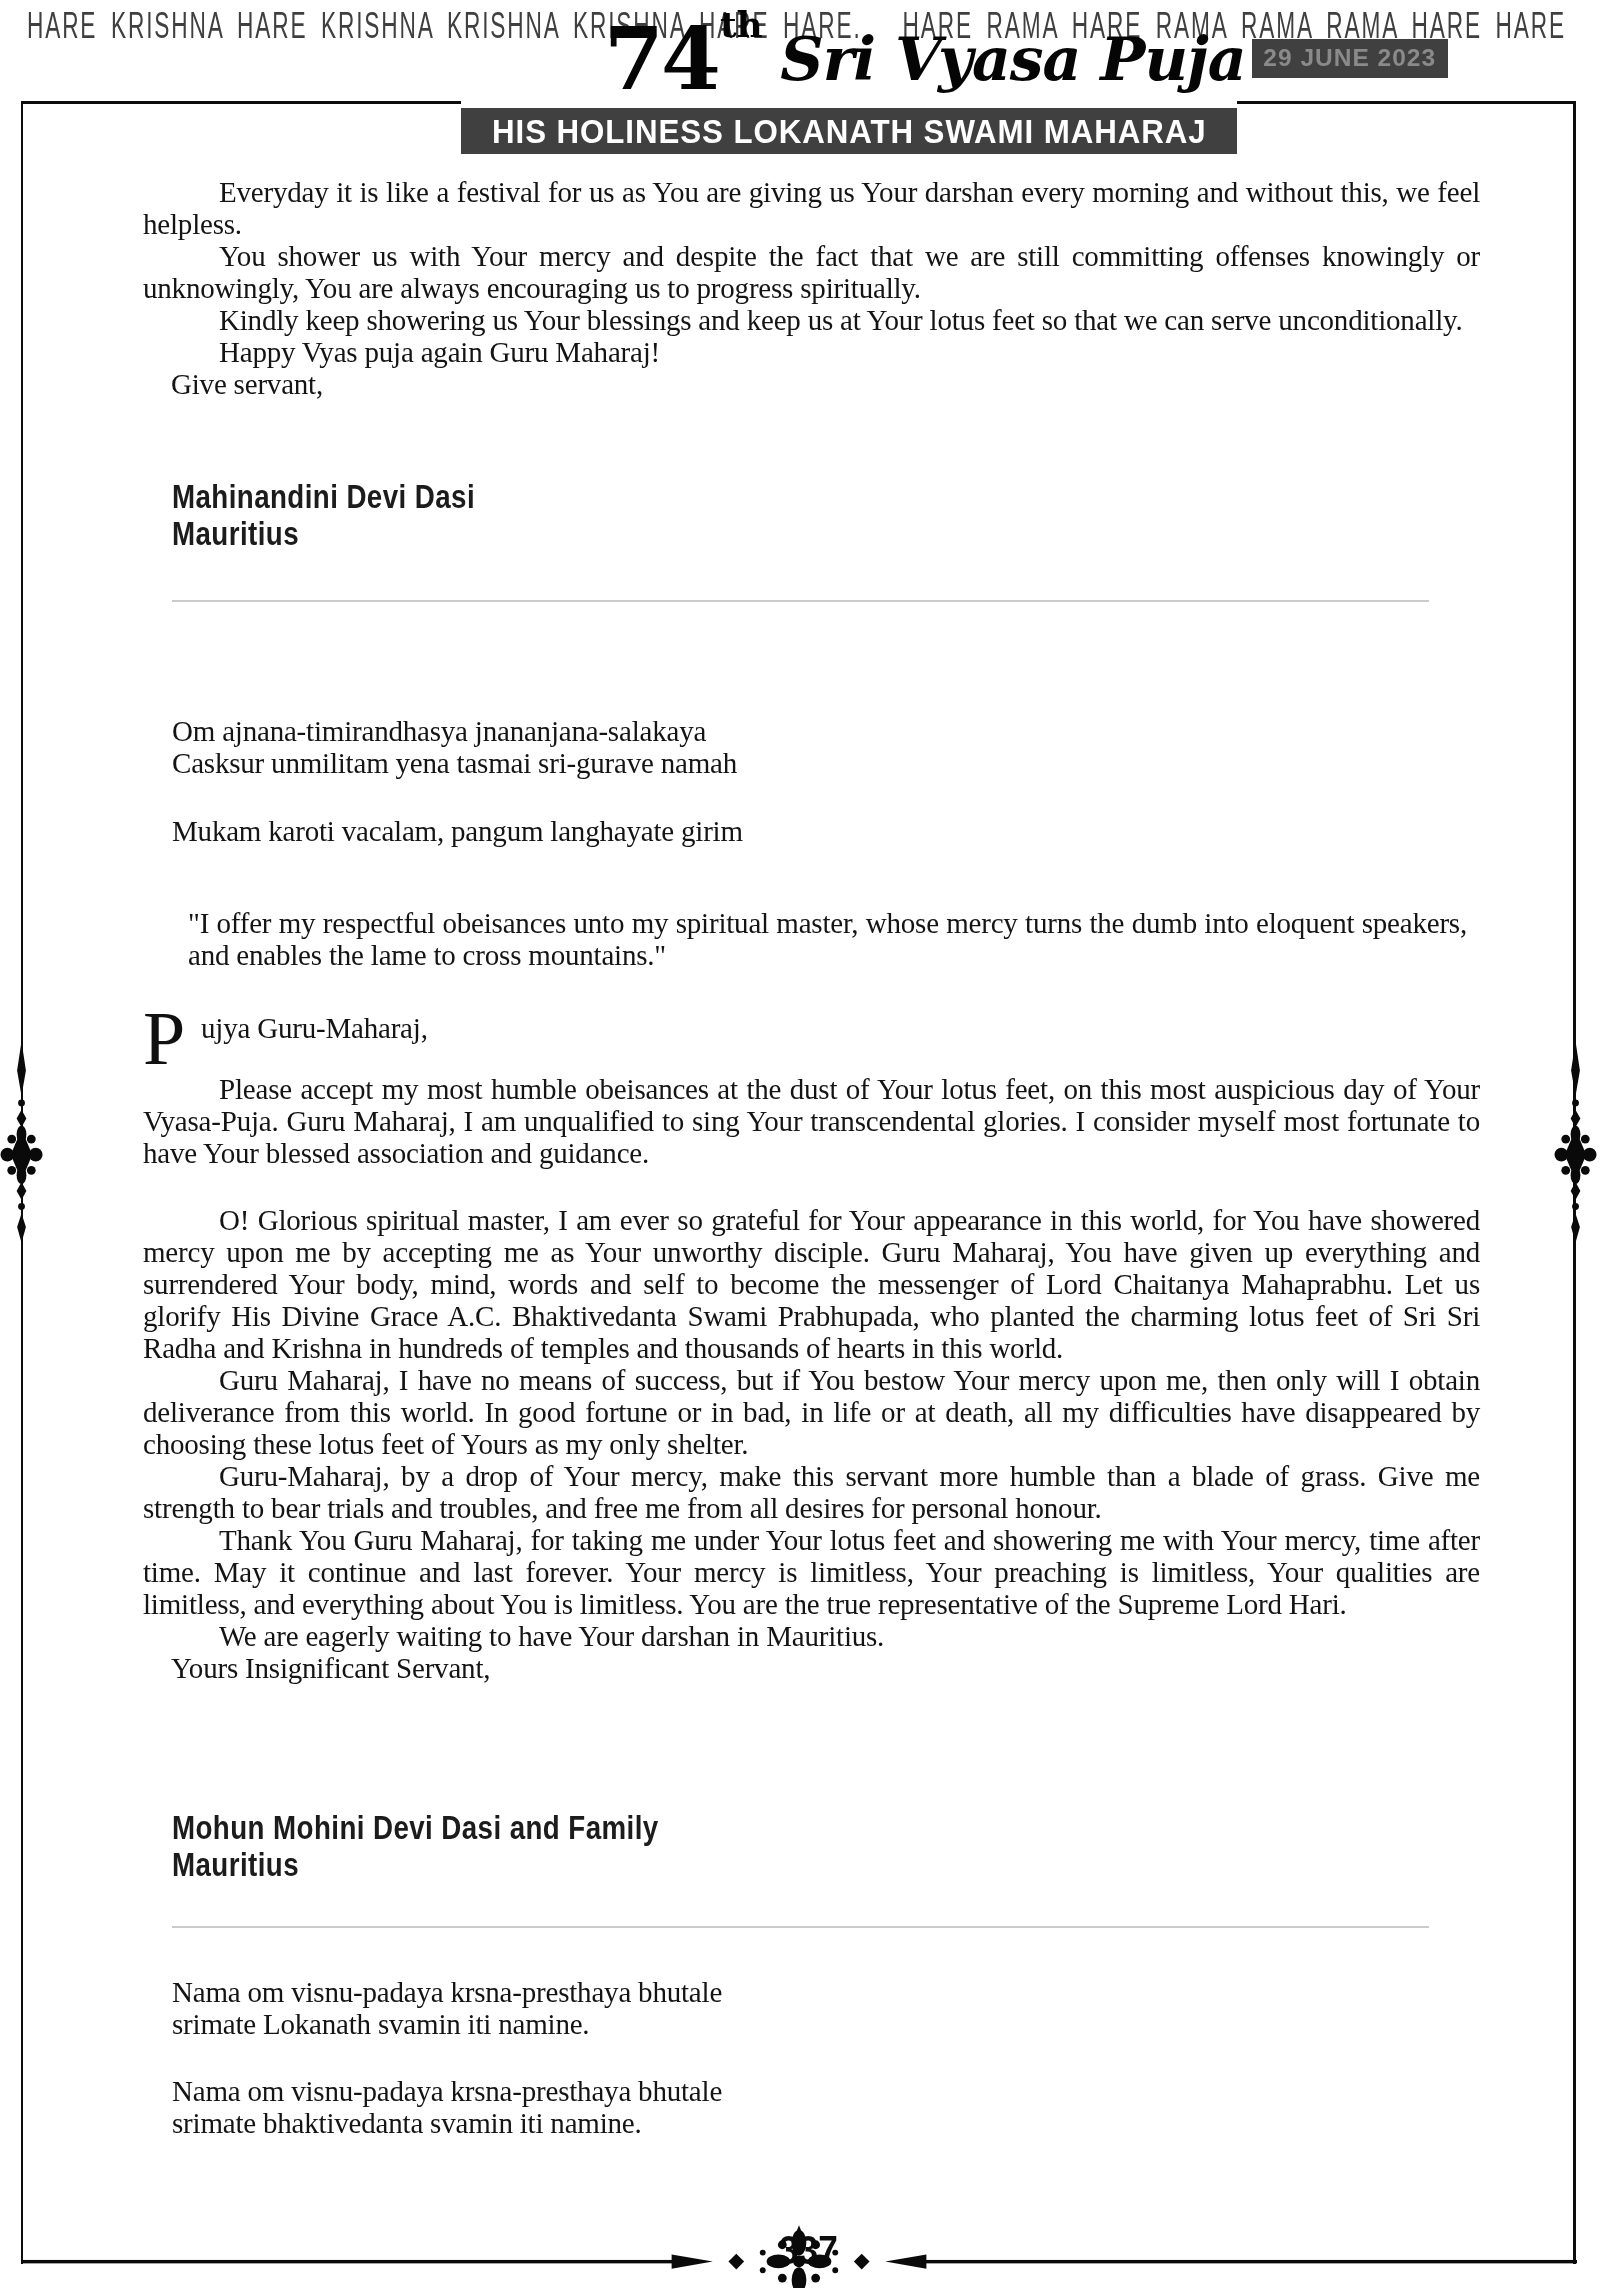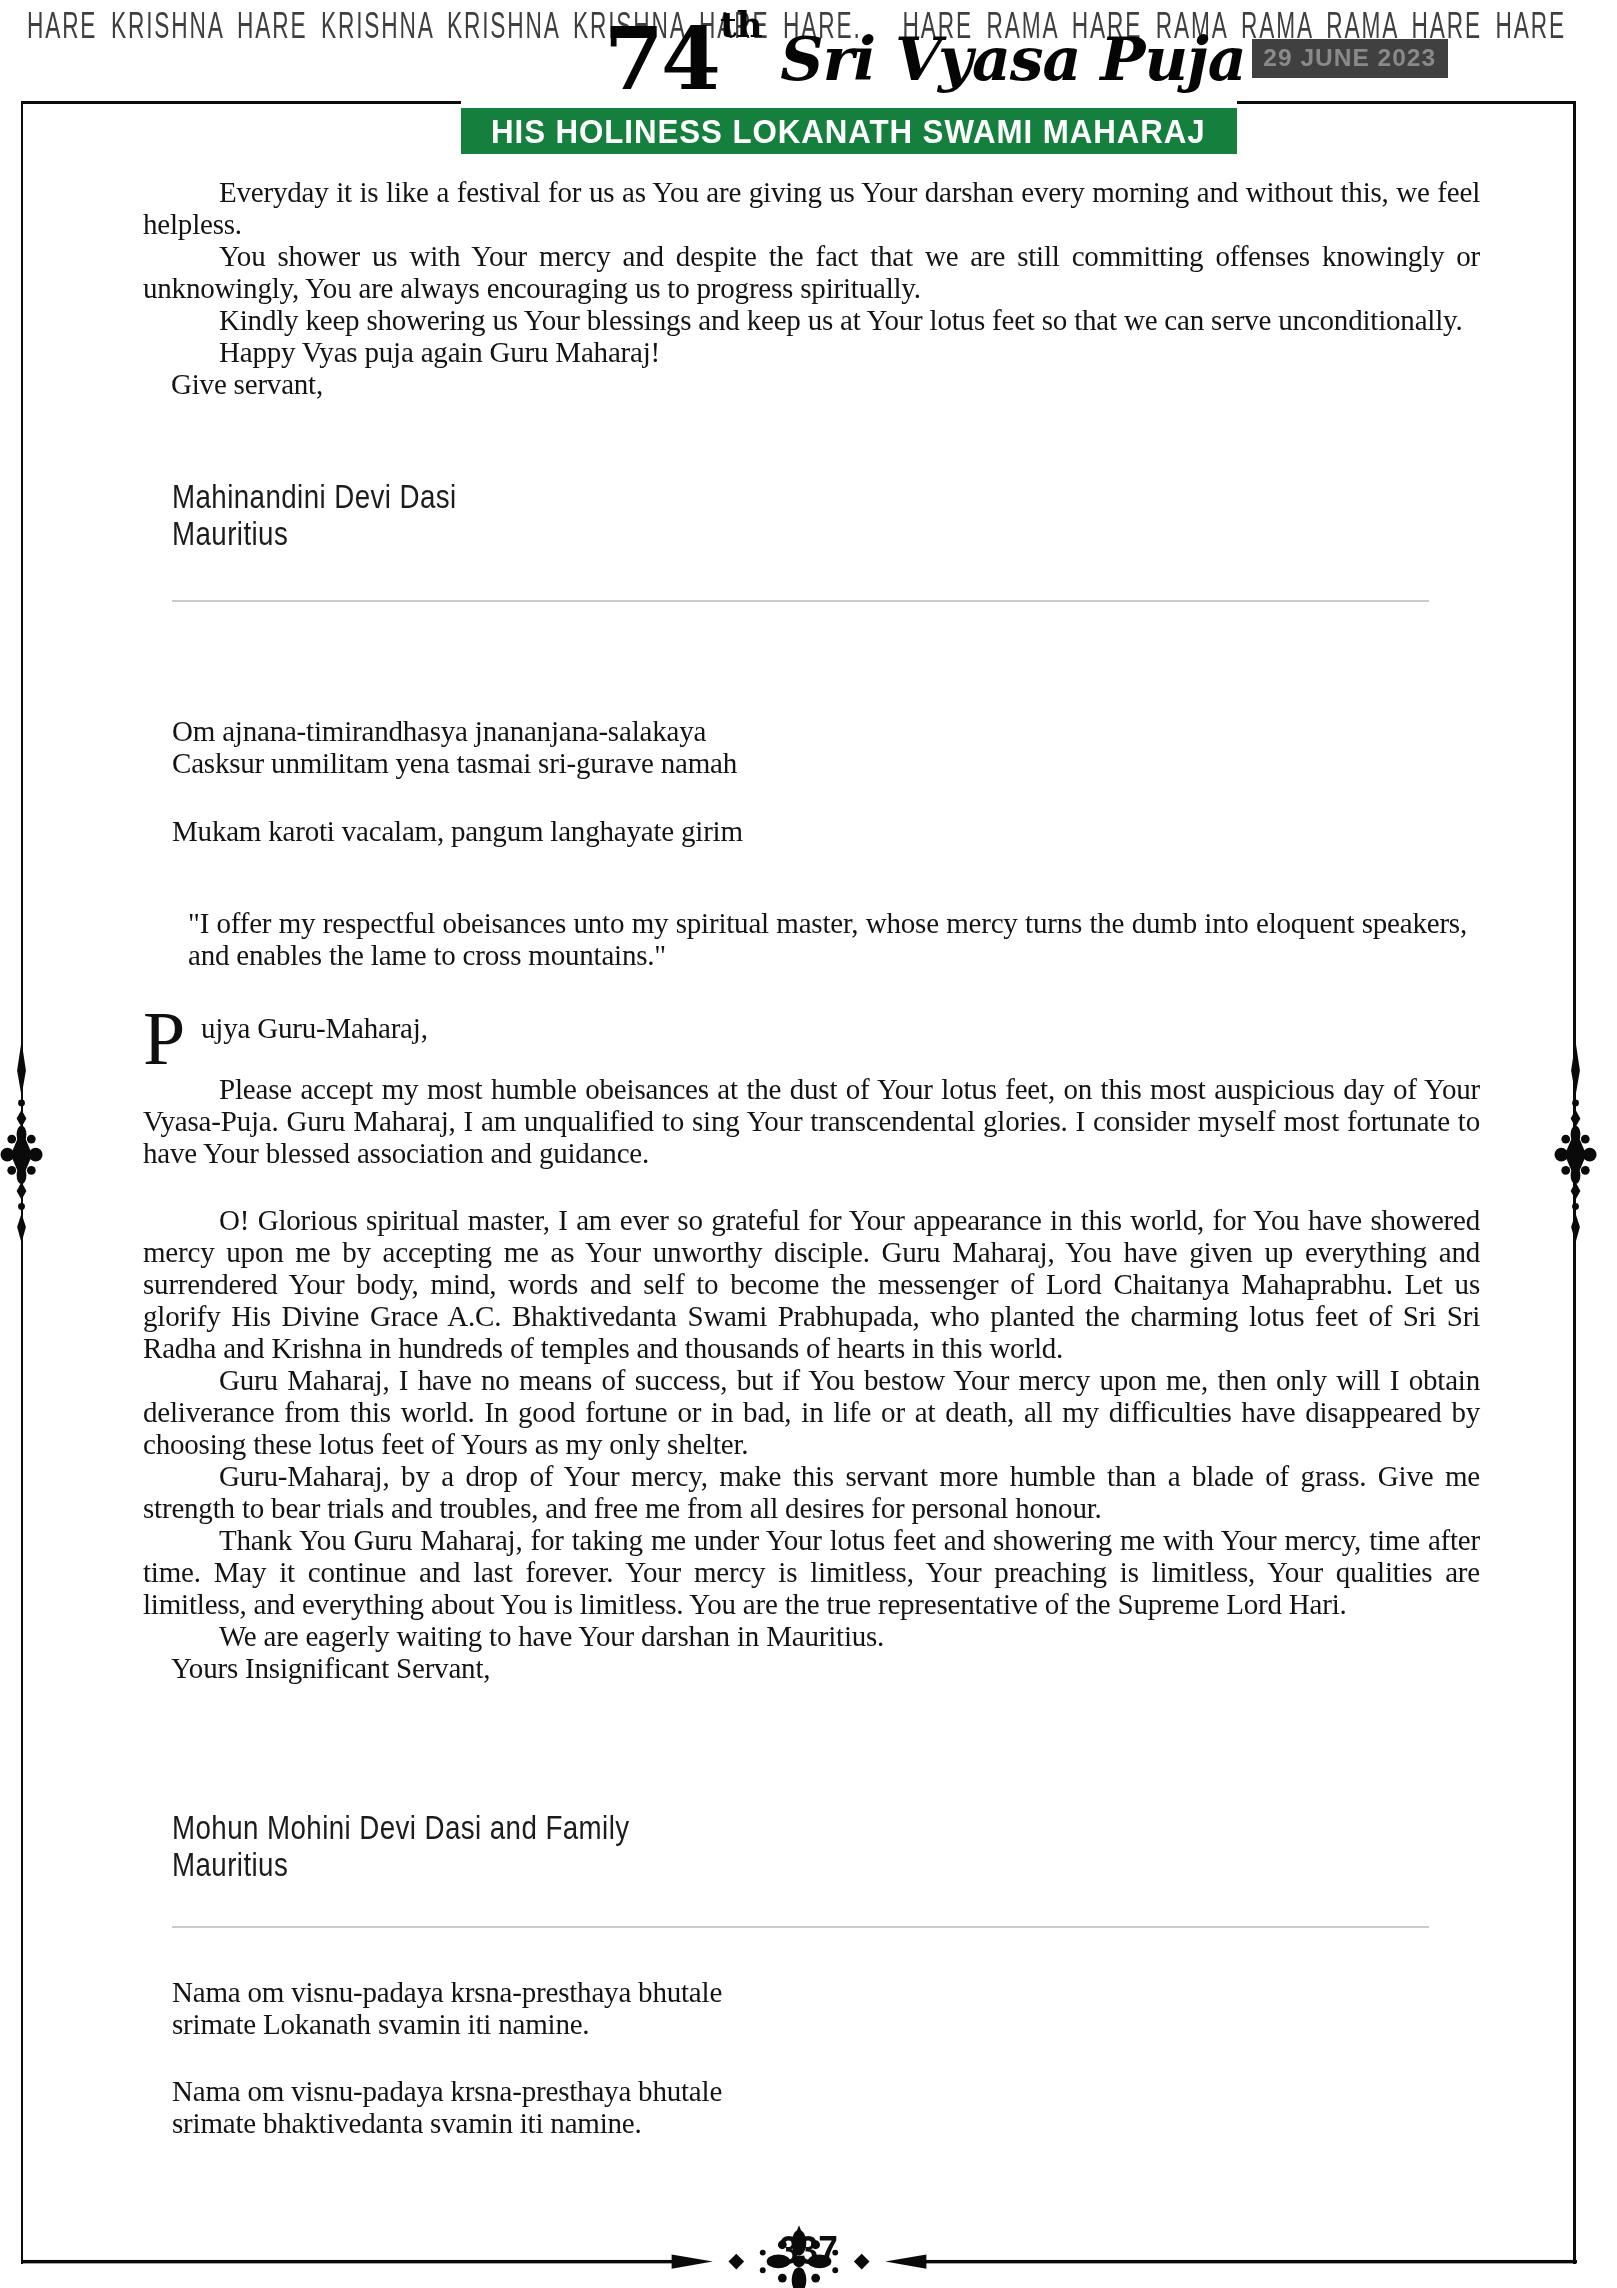--- a/index.html
+++ b/index.html
@@ -18,22 +18,22 @@
   .title-row{position:absolute;top:15.7px;left:604px;display:flex;align-items:center;color:#050505;}
   .t-num{font-family:"DejaVu Serif",serif;font-weight:bold;font-size:86px;letter-spacing:-2.9px;line-height:1;}
   .t-ord{font-family:"DejaVu Serif",serif;font-weight:bold;font-size:36px;position:relative;top:-35px;margin-left:2px;}
   .t-name{font-family:"DejaVu Serif",serif;font-weight:bold;font-style:italic;font-size:60px;
           margin-left:17.6px;letter-spacing:-1px;white-space:nowrap;}
   .badge{margin-left:5.9px;background:#404040;color:#8a8a8a;
          font-family:"Liberation Sans",sans-serif;font-weight:bold;font-size:24.5px;
          letter-spacing:1px;padding:4.9px 11.8px 5.9px;white-space:nowrap;}
 
   
-  .banner{position:absolute;top:108px;left:461px;width:776px;height:46px;background:#15803d;
-          display:flex;align-items:center;justify-content:flex-end;}
+  .banner{position:absolute;top:108px;left:461px;width:776px;height:46px;background:#404040;
+          display:flex;align-items:center;justify-content:center;}
   .banner .cx{color:#fff;font-family:"Liberation Sans",sans-serif;font-weight:bold;font-size:34px;
               letter-spacing:1px;display:inline-block;transform:scaleX(0.92);white-space:nowrap;}
 
   
   .body-text{position:absolute;font-family:"Liberation Serif",serif;font-size:29px;
              line-height:32px;color:#141414;letter-spacing:-0.2px;hyphens:none;}
   .letter{left:143px;width:1337px;text-align:justify;}
   .letter p{margin:0;text-indent:76px;}
   .letter p.closing{text-align:left;text-indent:28px;}
   .verse{left:172px;width:961px;}
@@ -41,21 +41,21 @@
   .quote{left:188px;width:1279px;text-align:justify;}
   .quote p{margin:0;}
 
   .dropcap{position:absolute;left:143px;top:1000px;font-family:"Liberation Serif",serif;
            font-size:76px;line-height:76px;color:#101010;}
   .salut{position:absolute;left:201px;top:1012px;}
 
   
   .sig{position:absolute;left:172px;font-family:"Liberation Sans",sans-serif;font-size:33px;
        color:#1c1c1c;line-height:37px;}
-  .sig .line{display:block;}
+  .sig .line{display:block;font-weight:bold;}
   .sig .cx{display:inline-block;transform:scaleX(0.84);transform-origin:0 50%;
            letter-spacing:0.5px;white-space:nowrap;}
 
   .divider{position:absolute;left:172px;width:1257px;height:2px;background:#cbcbcb;}
 
   .pagenum{position:absolute;top:2196px;left:0;width:1617px;text-align:center;color:#0d0d0d;margin-top:32px;}
   .pagenum .cx{font-family:"Liberation Sans",sans-serif;font-weight:bold;font-size:40px;
                display:inline-block;transform:scaleX(0.88);}
 
   .ornament{position:absolute;}

